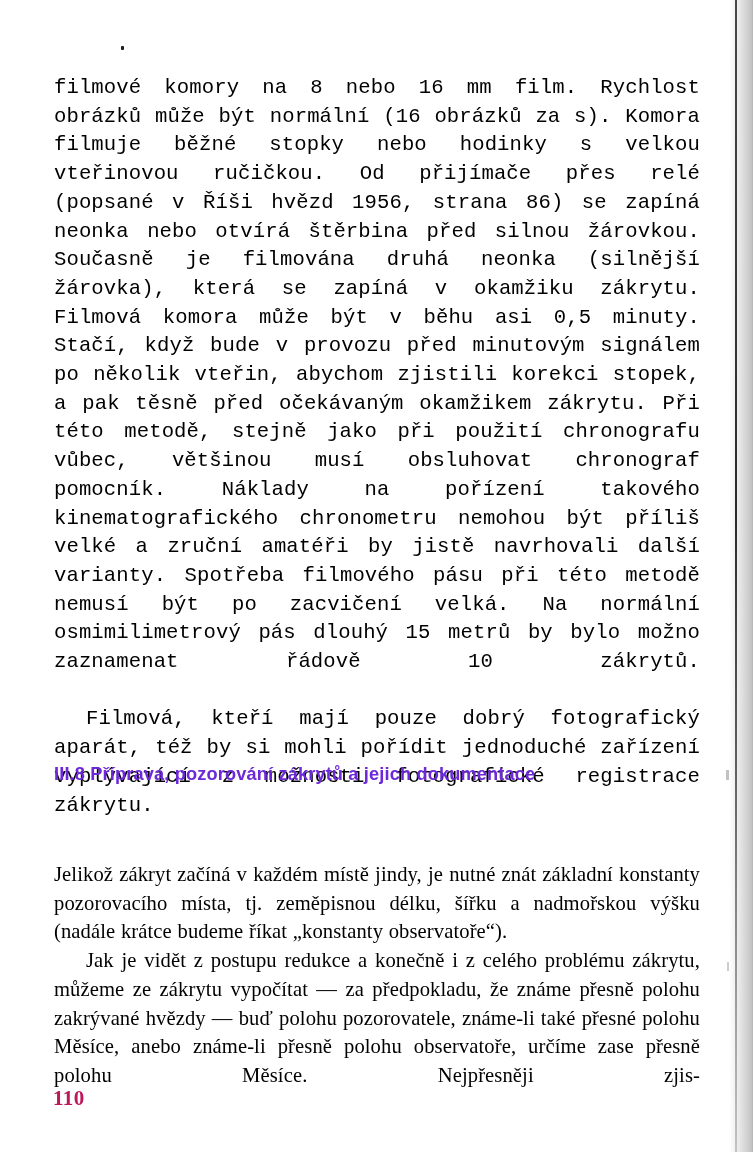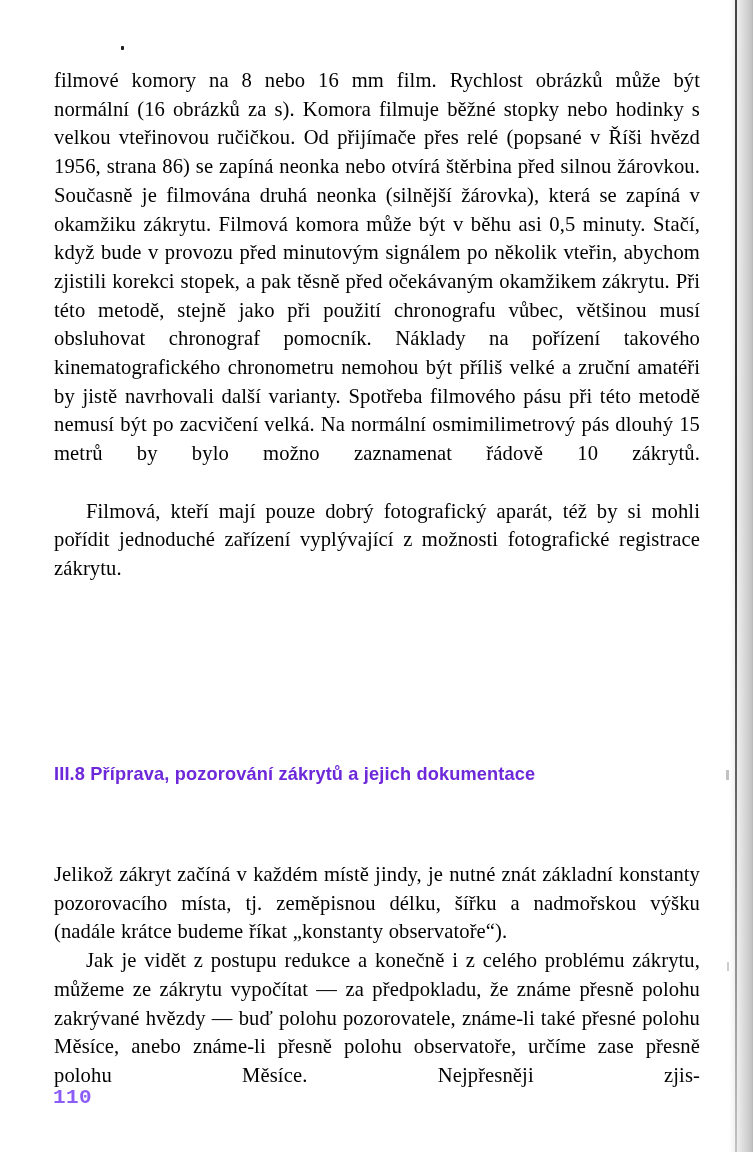--- a/index.html
+++ b/index.html
@@ -70,22 +70,23 @@
     top: 962px;
     width: 2px;
     height: 9px;
     background: rgba(130,130,130,0.40);
   }
 
   
   #textblock {
     position: absolute;
     left: 54px;
-    top: 66px;
+    top: 74px;
     width: 646px;
+    font-family: Liberation Mono, monospace;
   }
 
   p.body {
     margin: 0;
     font-size: 20.6px;
     line-height: 28.7px;
     text-align: justify;
     text-justify: inter-word;
     letter-spacing: 0.1px;
     word-spacing: 0.4px;
@@ -121,26 +122,26 @@
     position: absolute;
     left: 54px;
     top: 860px;
     width: 646px;
   }
 
   #page-number {
     position: absolute;
     left: 53px;
     top: 1086px;
-    font-family: Liberation Mono, monospace;
+    font-family: Liberation Serif, serif;
     font-weight: bold;
     font-size: 21px;
     line-height: 24px;
     letter-spacing: 0.4px;
-    color: #8b5cf6;
+    color: #be185d;
   }
 </style>
 </head>
 <body>
 
 <div id="page">
 
   <div id="speck"></div>
 
   <div id="textblock">

